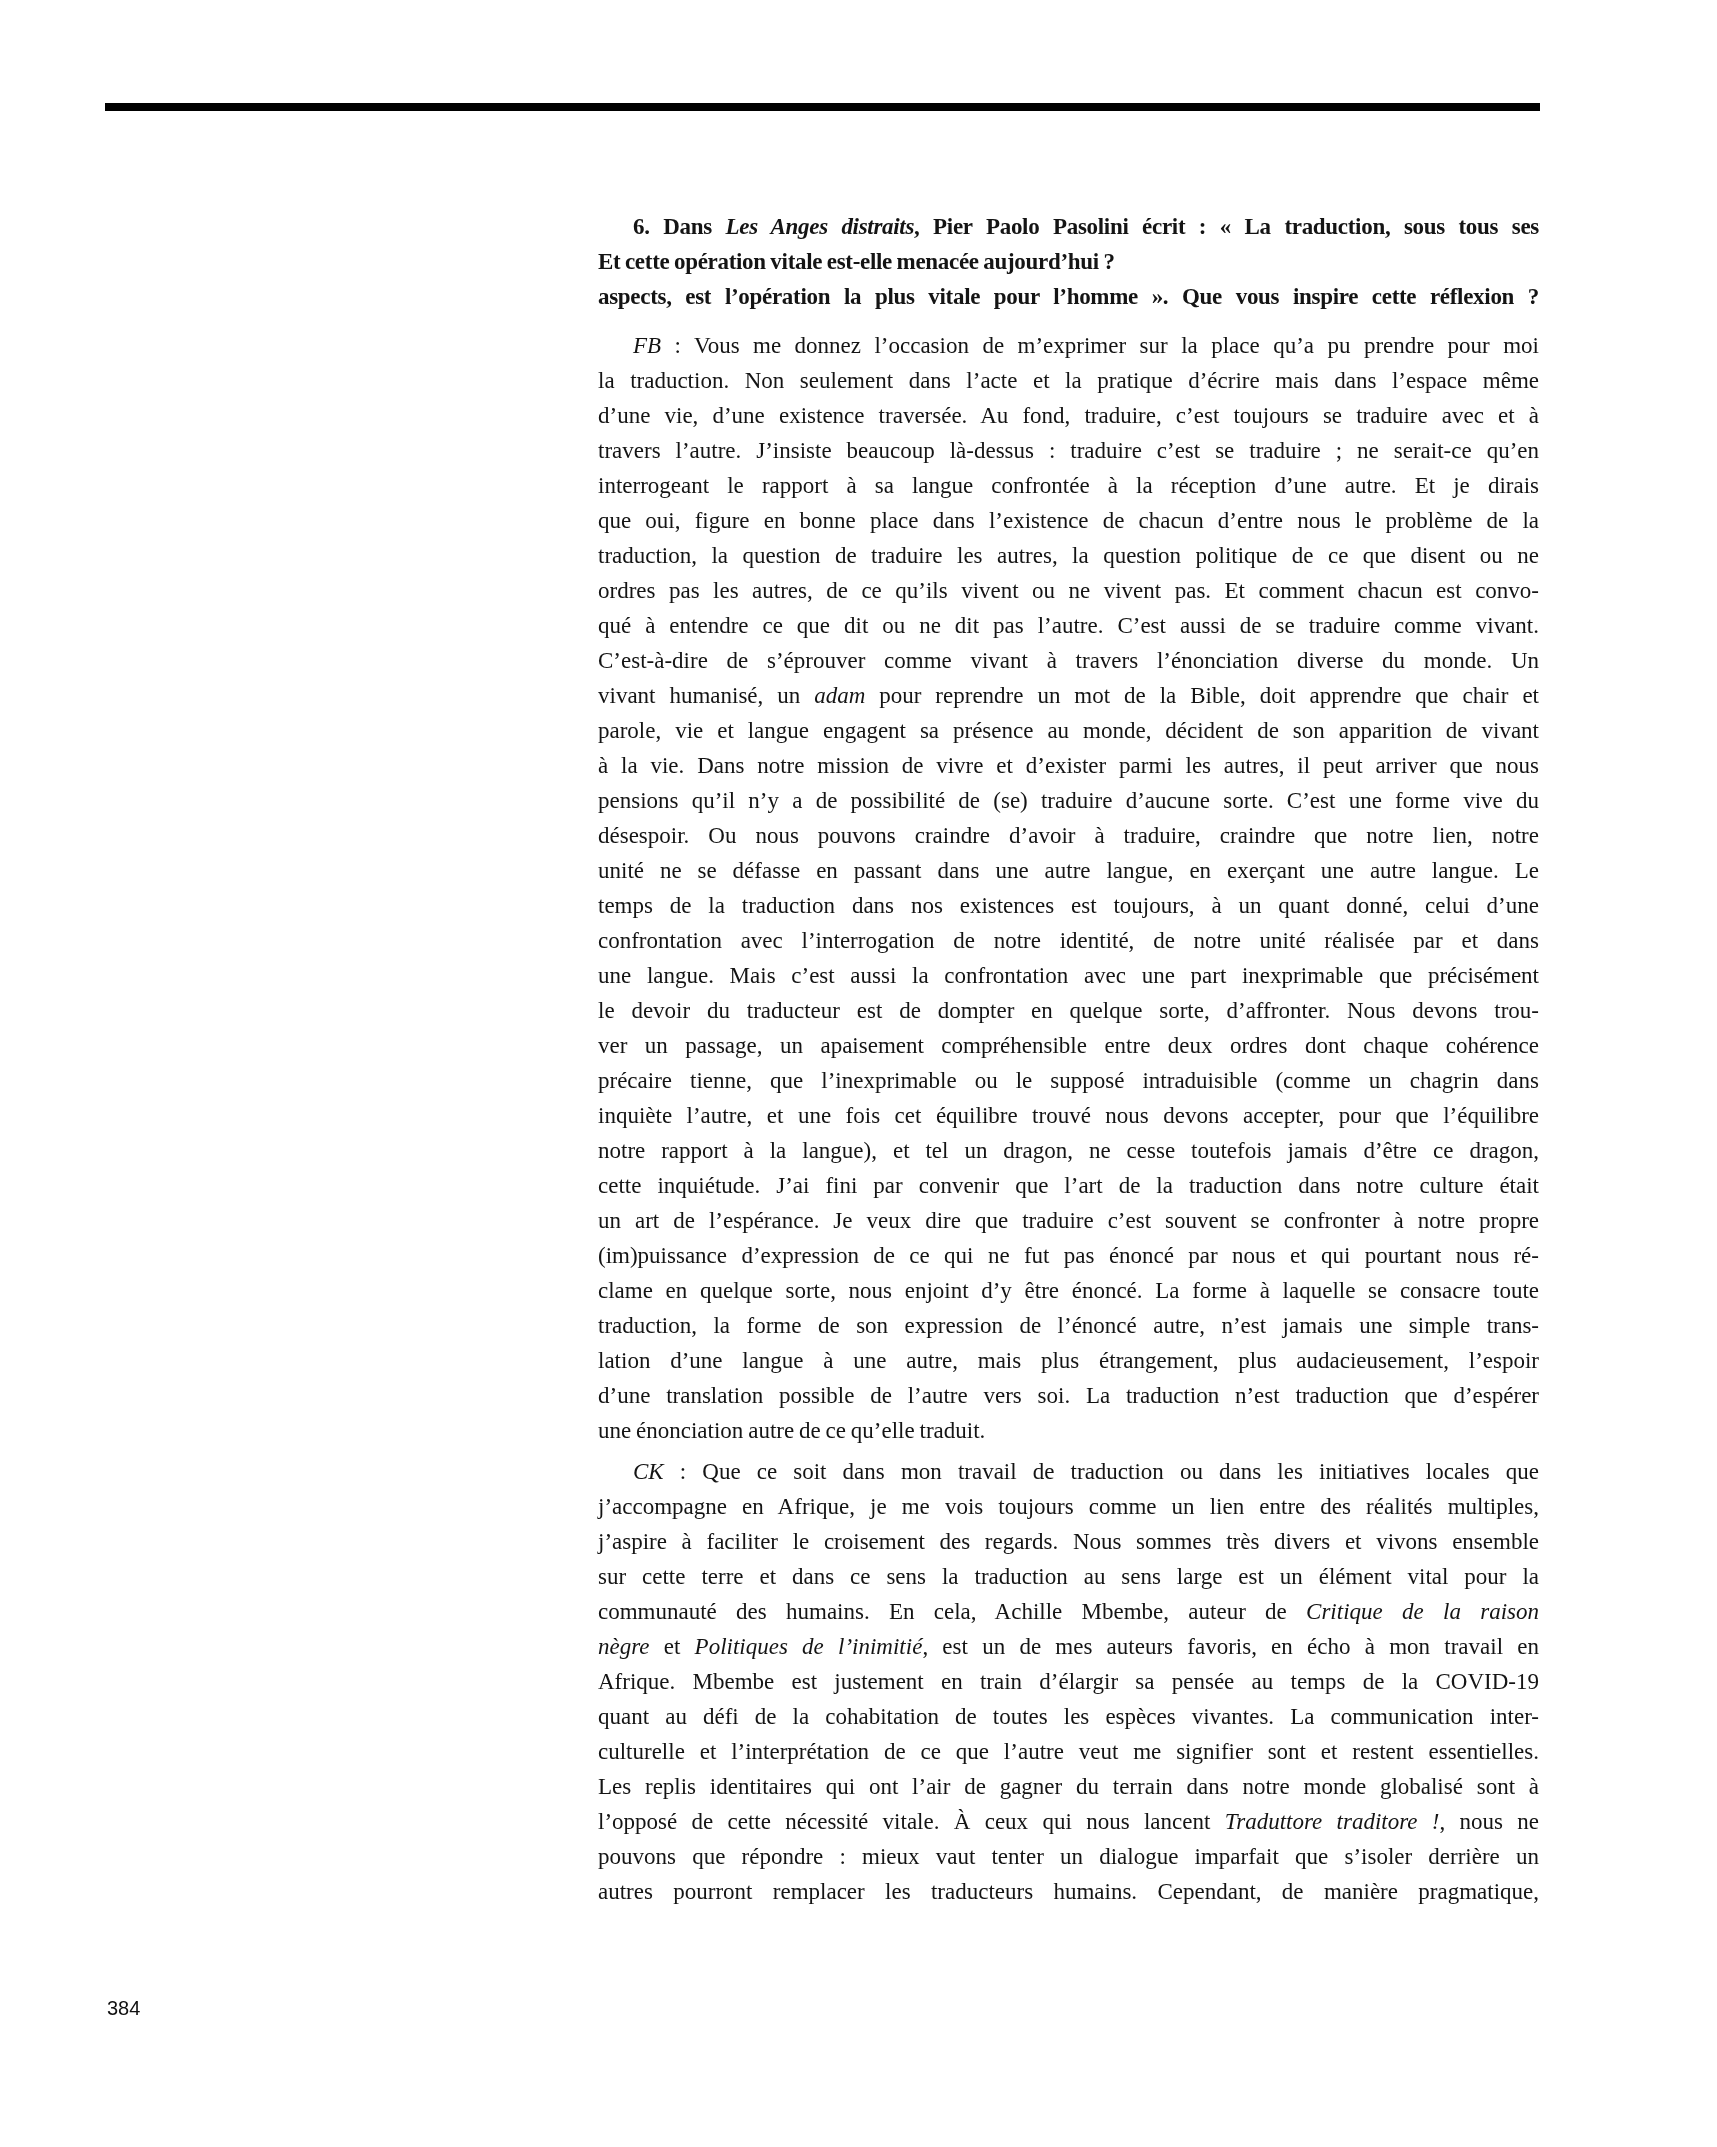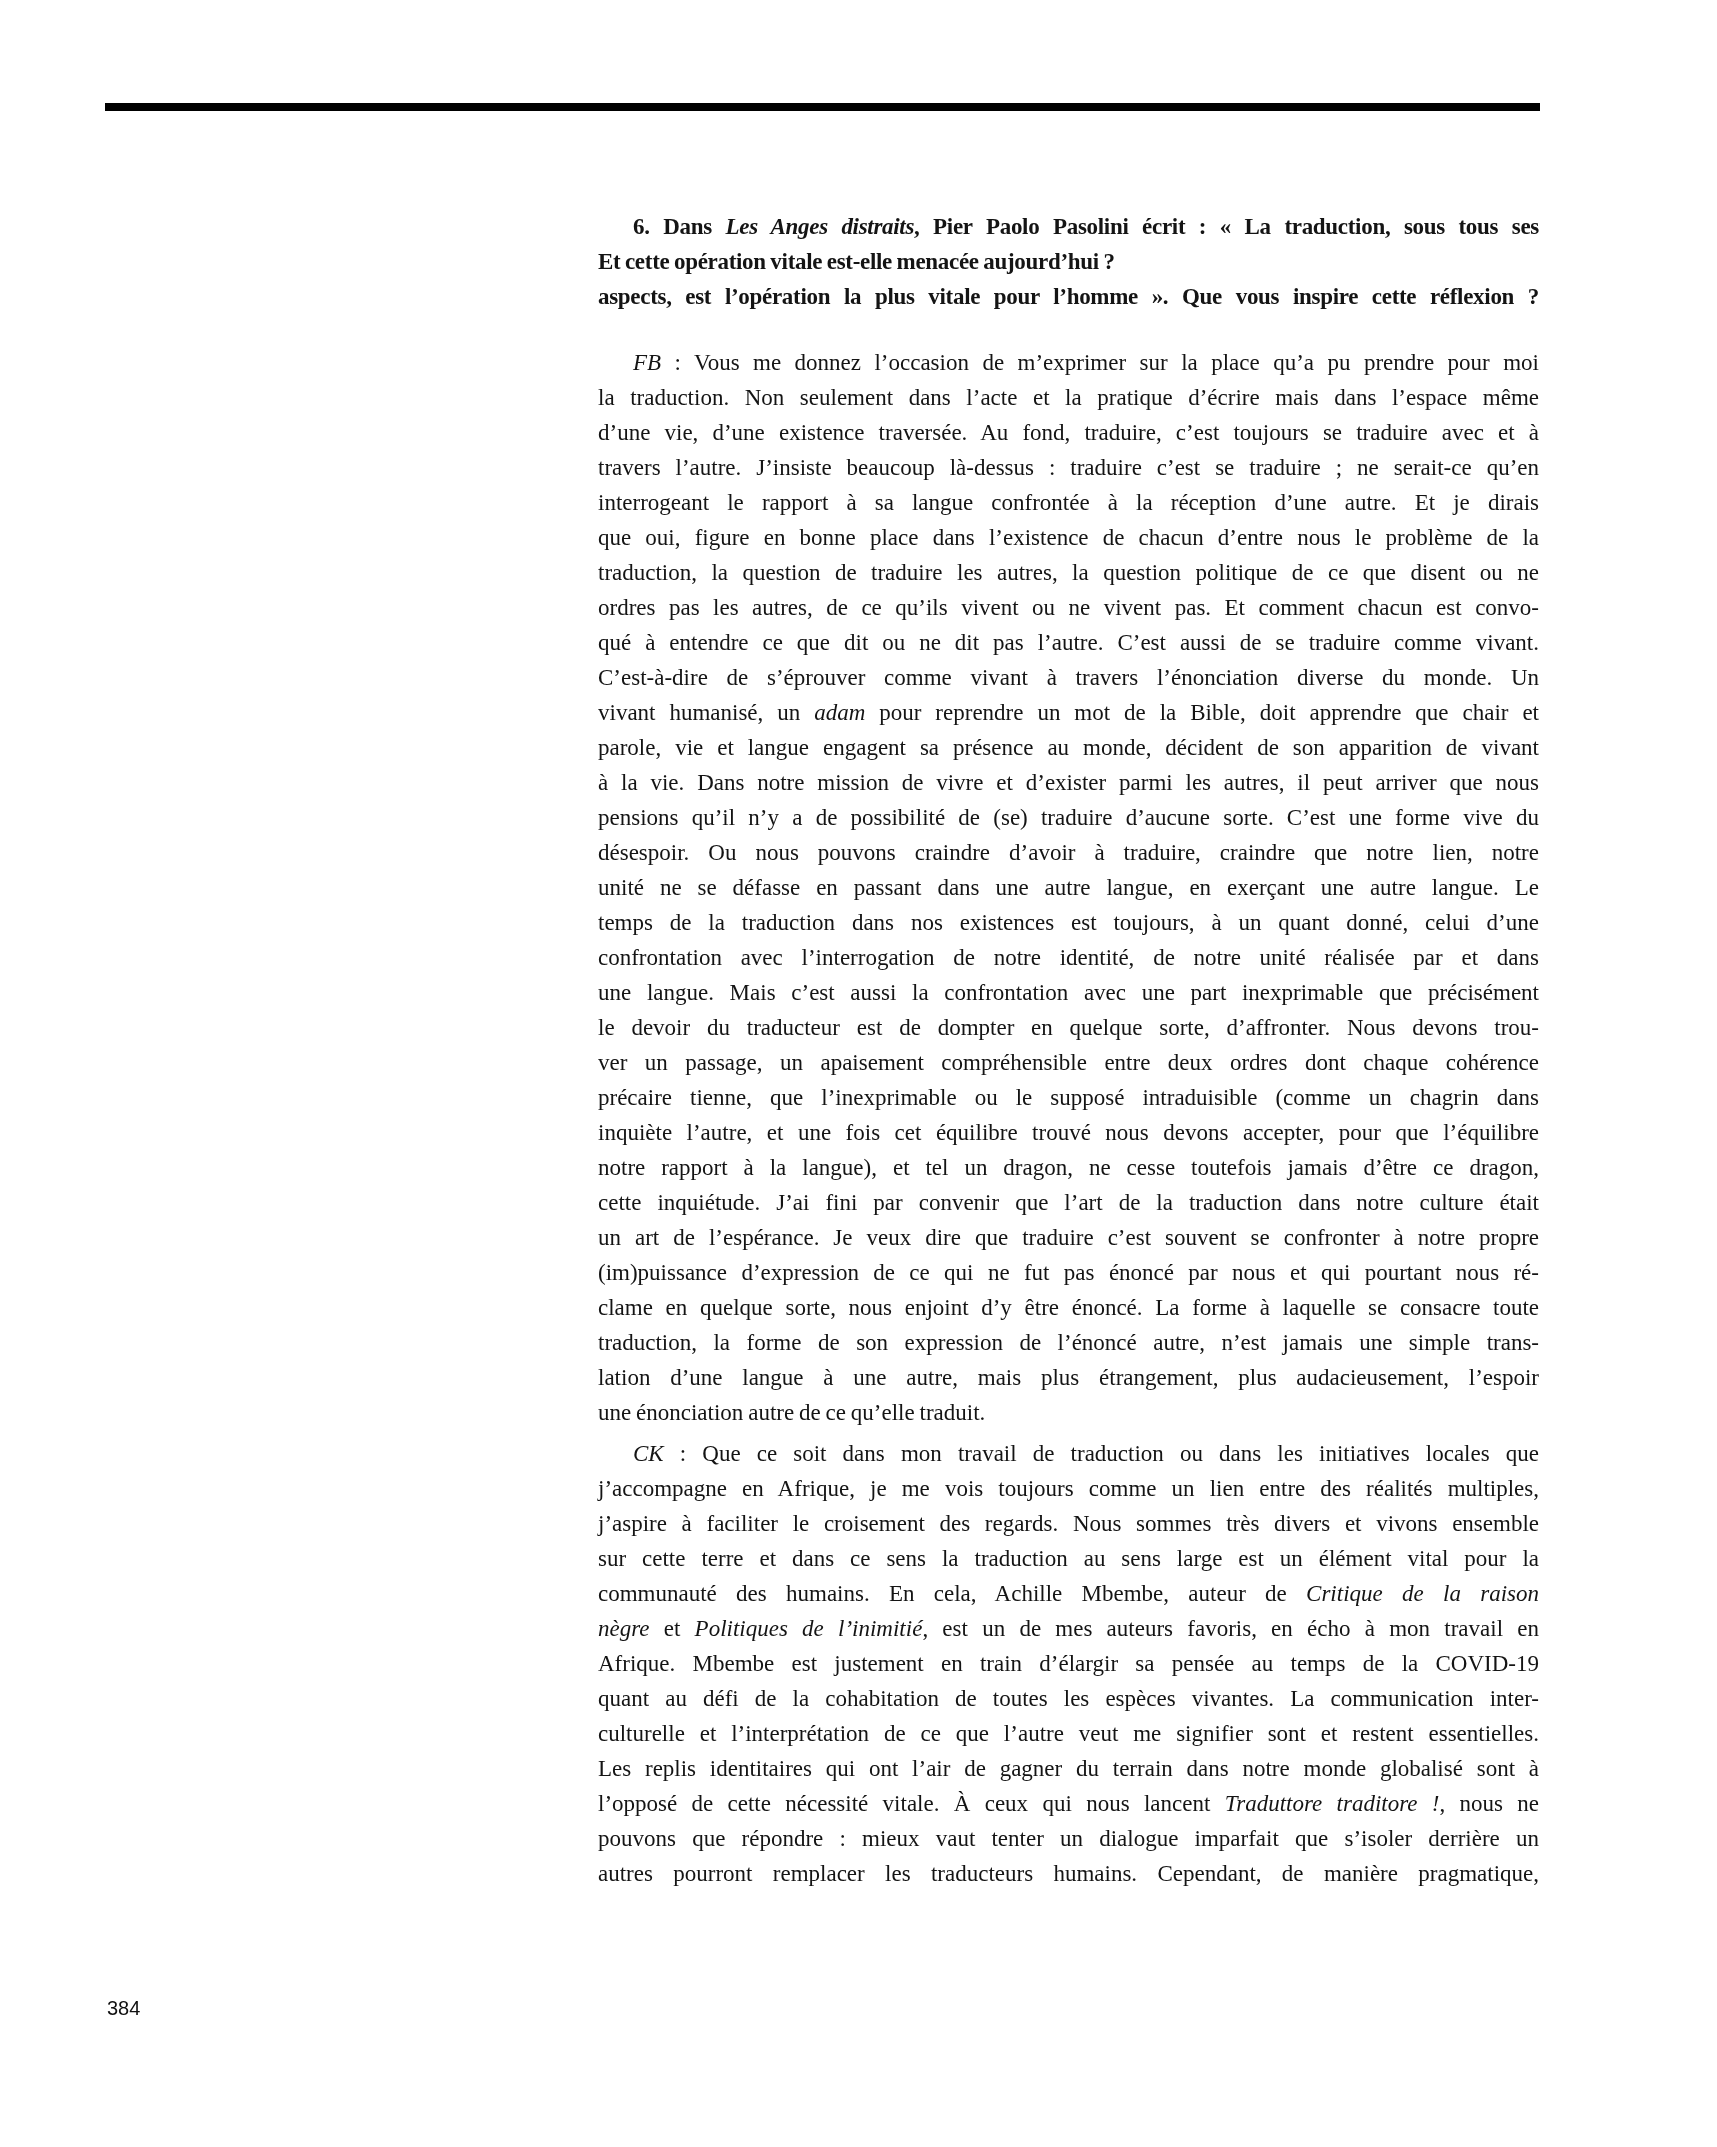--- a/index.html
+++ b/index.html
@@ -32,21 +32,21 @@
     position: absolute;
     left: 598px;
     top: 209px;
     width: 941px;
     font-size: 23px;
     line-height: 35px;
     word-spacing: -0.9px;
     text-rendering: optimizeLegibility;
   }
   .para { margin: 0; }
-  .para-fb { margin-top: 31px; }
+  .para-fb { margin-top: 14px; }
   .para-ck { margin-top: 6px; }
   .para-question .line { letter-spacing: -0.3px; }
   .line {
     text-align: justify;
     text-align-last: justify;
     white-space: normal;
   }
   .line.first { padding-left: 35px; }
   .line.no-just { text-align-last: left; }
   .s-r { font-style: normal; font-weight: 400; }
@@ -98,20 +98,21 @@
         <div class="line"><span class="s-r">ver un passage, un apaisement compréhensible entre deux ordres dont chaque cohérence</span></div>
         <div class="line"><span class="s-r">précaire tienne, que l’inexprimable ou le supposé intraduisible (comme un chagrin dans</span></div>
         <div class="line"><span class="s-r">inquiète l’autre, et une fois cet équilibre trouvé nous devons accepter, pour que l’équilibre</span></div>
         <div class="line"><span class="s-r">notre rapport à la langue), et tel un dragon, ne cesse toutefois jamais d’être ce dragon,</span></div>
         <div class="line"><span class="s-r">cette inquiétude. J’ai fini par convenir que l’art de la traduction dans notre culture était</span></div>
         <div class="line"><span class="s-r">un art de l’espérance. Je veux dire que traduire c’est souvent se confronter à notre propre</span></div>
         <div class="line"><span class="s-r">(im)puissance d’expression de ce qui ne fut pas énoncé par nous et qui pourtant nous ré-</span></div>
         <div class="line"><span class="s-r">clame en quelque sorte, nous enjoint d’y être énoncé. La forme à laquelle se consacre toute</span></div>
         <div class="line"><span class="s-r">traduction, la forme de son expression de l’énoncé autre, n’est jamais une simple trans-</span></div>
         <div class="line"><span class="s-r">lation d’une langue à une autre, mais plus étrangement, plus audacieusement, l’espoir</span></div>
+        <div class="line"><span class="s-r">d’une translation possible de l’autre vers soi. La traduction n’est traduction que d’espérer</span></div>
         <div class="line no-just"><span class="s-r">une énonciation autre de ce qu’elle traduit.</span></div>
       </div>
       <div class="para para-ck">
         <div class="line first"><span class="s-i">CK</span><span class="s-r">&nbsp;: Que ce soit dans mon travail de traduction ou dans les initiatives locales que</span></div>
         <div class="line"><span class="s-r">j’accompagne en Afrique, je me vois toujours comme un lien entre des réalités multiples,</span></div>
         <div class="line"><span class="s-r">j’aspire à faciliter le croisement des regards. Nous sommes très divers et vivons ensemble</span></div>
         <div class="line"><span class="s-r">sur cette terre et dans ce sens la traduction au sens large est un élément vital pour la</span></div>
         <div class="line"><span class="s-r">communauté des humains. En cela, Achille Mbembe, auteur de </span><span class="s-i">Critique de la raison</span></div>
         <div class="line"><span class="s-i">nègre</span><span class="s-r"> et </span><span class="s-i">Politiques de l’inimitié</span><span class="s-r">, est un de mes auteurs favoris, en écho à mon travail en</span></div>
         <div class="line"><span class="s-r">Afrique. Mbembe est justement en train d’élargir sa pensée au temps de la COVID-19</span></div>

